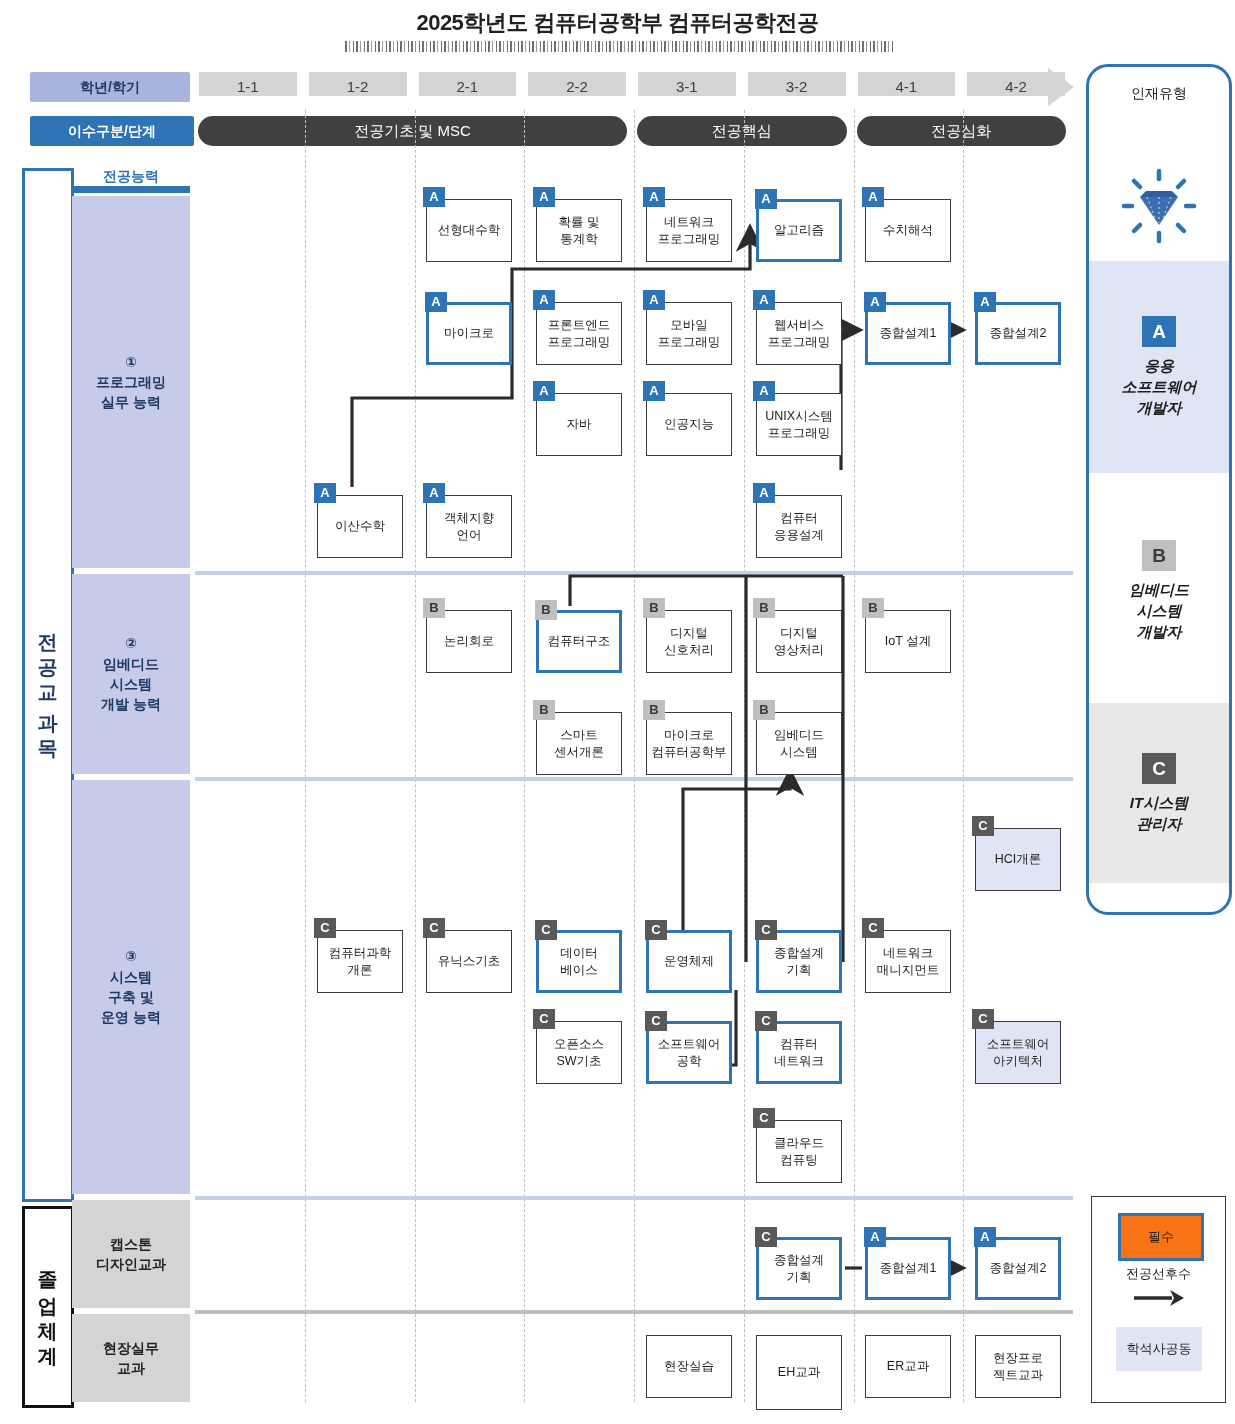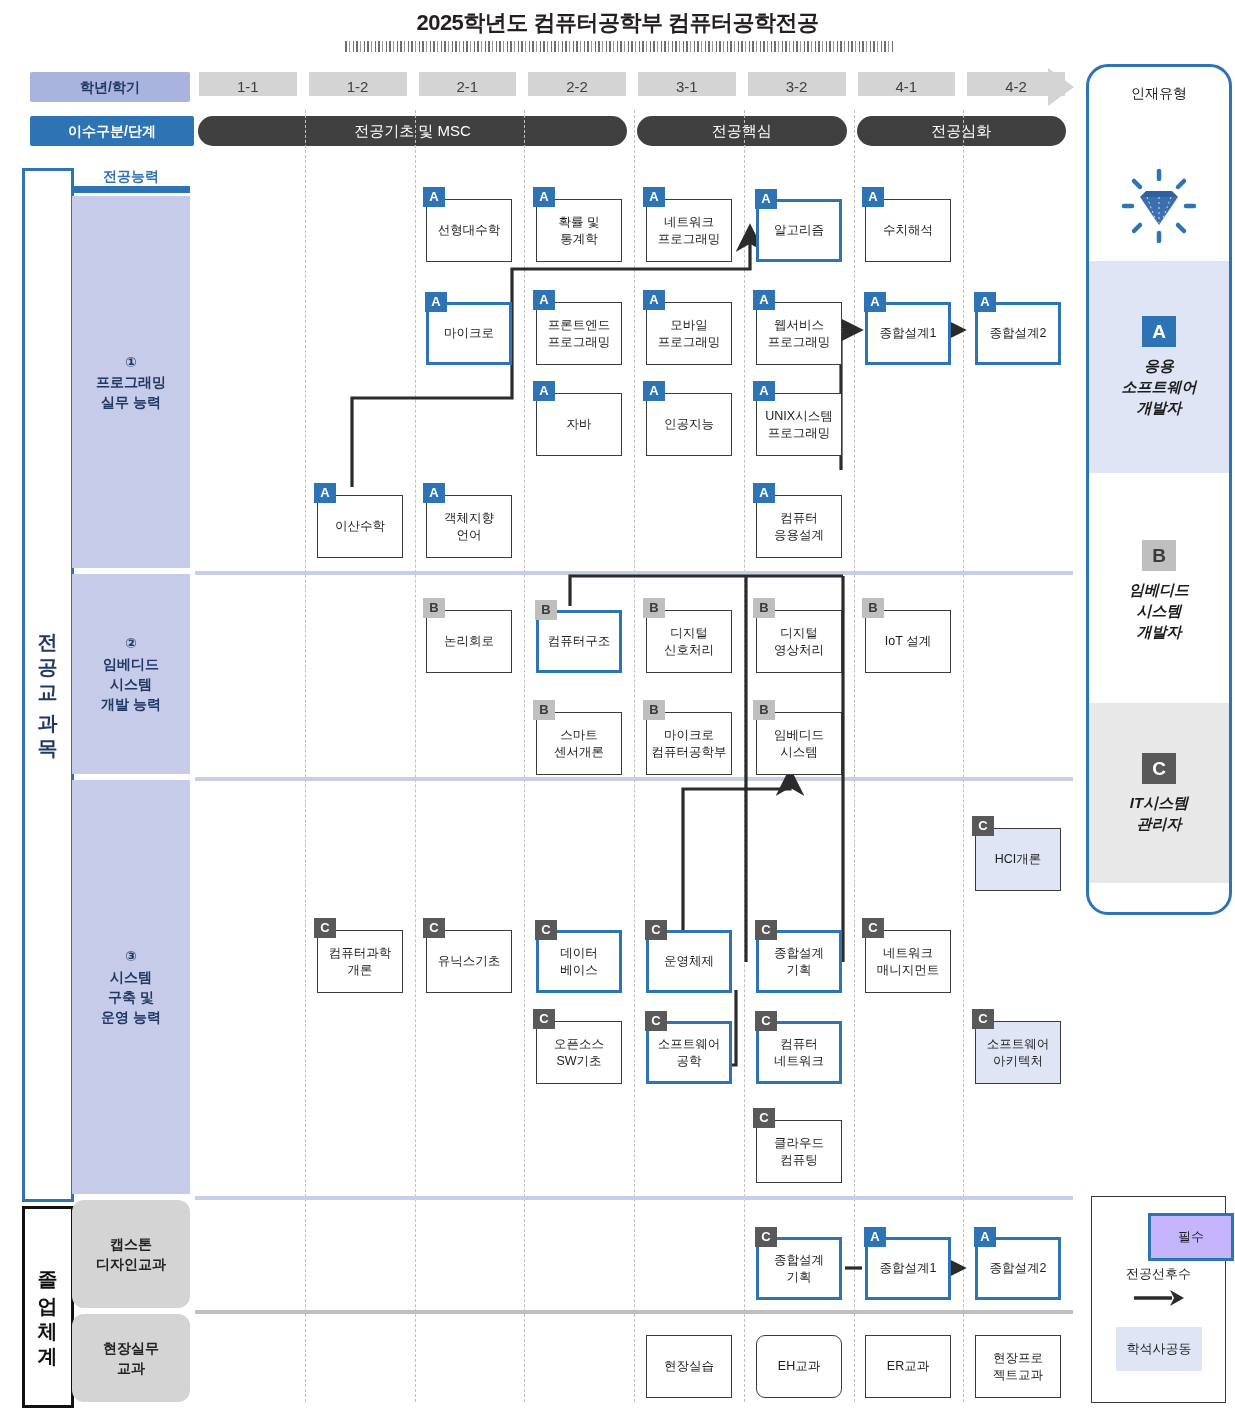--- a/index.html
+++ b/index.html
@@ -25,21 +25,21 @@
   
   .rail{position:absolute;left:22px;width:46px;border:3px solid #2e74b5;background:#fff;display:flex;align-items:center;justify-content:center;}
   .rail .txt{writing-mode:vertical-rl;font-size:20px;font-weight:bold;color:#1f3864;letter-spacing:7px;line-height:1;}
   .rail2{position:absolute;left:22px;width:46px;border:3px solid #111;background:#fff;display:flex;align-items:center;justify-content:center;}
   .rail2 .txt{writing-mode:vertical-rl;font-size:20px;font-weight:bold;color:#111;letter-spacing:5px;line-height:1;}
 
   .abilhdr{position:absolute;left:72px;top:168px;width:118px;text-align:center;font-size:14px;font-weight:bold;color:#2e74b5;}
   .abilbar{position:absolute;left:72px;top:186px;width:118px;height:7px;background:#2e74b5;}
 
   .abil{position:absolute;left:72px;width:118px;background:#c5cbe8;display:flex;align-items:center;justify-content:center;text-align:center;font-size:14px;font-weight:bold;color:#1f3864;line-height:1.45;}
-  .grad{position:absolute;left:72px;width:118px;background:#d4d4d4;display:flex;align-items:center;justify-content:center;text-align:center;font-size:14px;font-weight:bold;color:#222;line-height:1.45;border-radius:12px;}
+  .grad{position:absolute;left:72px;width:118px;background:#d4d4d4;display:flex;align-items:center;justify-content:center;text-align:center;font-size:14px;font-weight:bold;color:#222;line-height:1.45;}
 
   
   .vline{position:absolute;width:0;border-left:1px dashed #bfbfbf;}
   .hsep{position:absolute;left:195px;width:878px;height:4px;background:#c5cfe8;}
   .hsep.gray{background:#bfbfbf;}
 
   
   .course{position:absolute;box-sizing:border-box;border:1px solid #3b3b3b;background:#fff;
           display:flex;align-items:center;justify-content:center;text-align:center;
           font-size:12.5px;color:#1c1c1c;line-height:1.3;padding:2px;z-index:6;}
@@ -56,21 +56,21 @@
 
   
   .panel{position:absolute;left:1086px;top:64px;width:140px;height:845px;border:3px solid #2e74b5;border-radius:22px;background:#fff;overflow:hidden;}
   .panel-title{position:absolute;left:0;top:18px;width:140px;text-align:center;font-size:14px;color:#1c1c1c;}
   .gem{position:absolute;left:50%;top:96px;transform:translateX(-50%);}
   .ptype{position:absolute;left:0;width:140px;text-align:center;}
   .ptype .badge{display:inline-block;width:34px;height:31px;line-height:31px;font-size:19px;font-weight:bold;color:#fff;margin-bottom:8px;}
   .ptype .nm{font-size:15px;font-weight:bold;color:#1c1c1c;line-height:1.4;font-style:italic;}
 
   .legend{position:absolute;left:1091px;top:1196px;width:133px;height:205px;border:1px solid #3b3b3b;background:#fff;}
-  .lg-box{position:absolute;left:26px;top:16px;width:80px;height:42px;border:3px solid #2e74b5;background:#c4b5fd;display:flex;align-items:center;justify-content:center;font-size:13px;color:#1c1c1c;margin-left:30px;}
+  .lg-box{position:absolute;left:26px;top:16px;width:80px;height:42px;border:3px solid #2e74b5;background:#f97316;display:flex;align-items:center;justify-content:center;font-size:13px;color:#1c1c1c;}
   .lg-t1{position:absolute;left:0;top:68px;width:133px;text-align:center;font-size:13px;color:#1c1c1c;}
   .lg-arrow{position:absolute;left:0;top:90px;width:133px;text-align:center;}
   .lg-joint{position:absolute;left:24px;top:130px;width:86px;height:44px;background:#e0e5f6;display:flex;align-items:center;justify-content:center;font-size:13px;color:#1c1c1c;}
 </style>
 </head>
 <body>
 
 <div id="root">
 
   <div class="title">2025학년도 컴퓨터공학부 컴퓨터공학전공</div>
@@ -450,21 +450,21 @@
         <span class="tag A">A</span>
         <span>
           <div>종합설계2</div>
         </span>
       </div>
       <div class="course" style="left: 646px; top: 1335px; width: 86px; height: 63px;">
         <span>
           <div>현장실습</div>
         </span>
       </div>
-      <div class="course" style="left: 756px; top: 1335px; width: 86px; height: 63px; border-radius: 9px;">
+      <div class="course" style="left: 756px; top: 1335px; width: 86px; height: 75px;">
         <span>
           <div>EH교과</div>
         </span>
       </div>
       <div class="course" style="left: 865px; top: 1335px; width: 86px; height: 63px;">
         <span>
           <div>ER교과</div>
         </span>
       </div>
       <div class="course" style="left: 975px; top: 1335px; width: 86px; height: 63px;">

